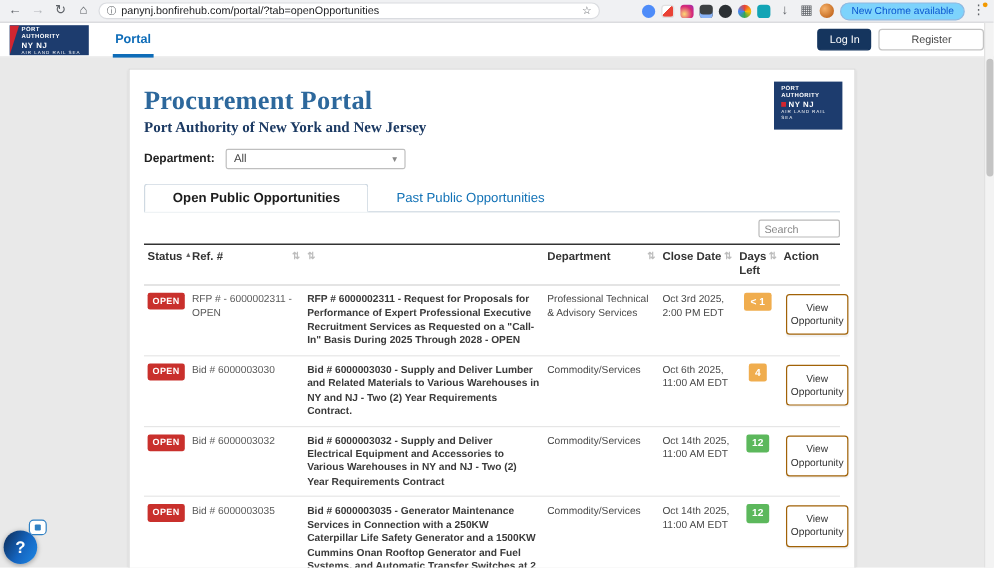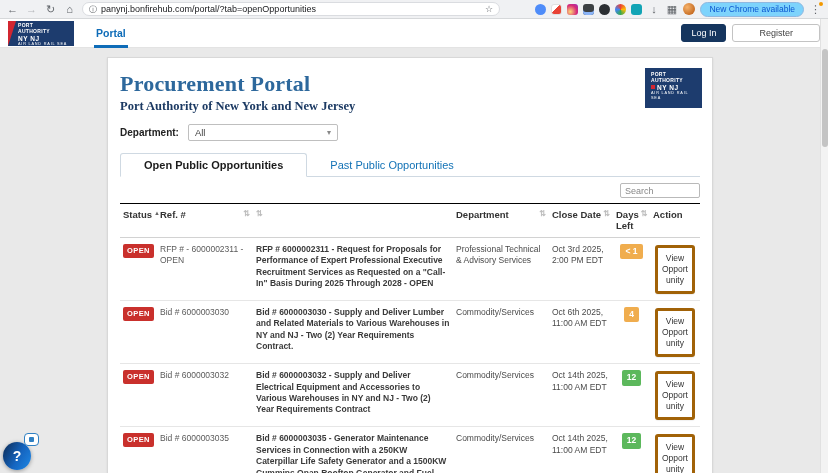--- a/index.html
+++ b/index.html
@@ -88,21 +88,21 @@
   .tabs { margin-top:12px; border-bottom:1px solid #cfd9e2; display:flex; align-items:flex-end; }
   .tab { font-size:11px; padding:5px 23px; cursor:pointer; white-space:nowrap; }
   .tab.active {
     background:#fff; border:1px solid #cfd9e2; border-bottom:1px solid #fff;
     margin-bottom:-1px; border-radius:3px 3px 0 0; font-weight:bold; color:#1c1c1c;
   }
   .tab.inactive { color:#1272b6; }
 
   .search-row { height:26px; position:relative; }
   .search-input {
-    position:absolute; right:0; top:6px; width:80px; height:15px;
+    position:absolute; right:0; top:6px; width:68px; height:15px;
     border:1px solid #b9b9b9; border-radius:2px; font-size:9px; padding:0 4px;
     color:#333; font-family:inherit;
   }
   .search-input::placeholder { color:#888; }
 
   
   .tbl-header, .row { display:grid; grid-template-columns:37px 96px 200px 96px 64px 37px auto; }
   .tbl-header { border-top:1px solid #000000; border-bottom:1px solid #d2d2d2; }
   .th { font-size:9.5px; font-weight:bold; color:#333; padding:5px 3px; display:flex; align-items:flex-start; gap:2px; cursor:pointer; }
   .th .lbl { flex:1; line-height:1.2; }
@@ -117,21 +117,21 @@
     display:inline-block; background:#c9302c; color:#fff; font-size:7.5px; font-weight:bold;
     padding:2px 4px; border-radius:2px; letter-spacing:.4px;
   }
   .badge-days {
     display:inline-block; color:#fff; font-size:8.5px; font-weight:bold;
     padding:2px 5px; border-radius:2px; min-width:10px; text-align:center;
   }
   .badge-days.orange { background:#f0ad4e; }
   .badge-days.green { background:#5cb85c; }
   .view-btn {
-    display:block; width:40px; background:#fff; border:3px solid #a16207; border-radius:3px;
+    display:block; width:52px; background:#fff; border:1px solid #a16207; border-radius:3px;
     font-size:8.5px; color:#333; padding:5px 3px; text-align:center; line-height:1.3;
     cursor:pointer; font-family:inherit; box-shadow:0 1px 1px rgba(0,0,0,.06); margin:1px 0 0 2px;
   }
 
   
   .scrollbar { position:absolute; right:0; top:19px; bottom:0; width:8px; background:#f3f3f3; border-left:1px solid #e1e1e1; z-index:25; }
   .scroll-thumb { position:absolute; top:30px; left:1px; width:6px; height:98px; background:#c4c4c4; border-radius:3px; cursor:pointer; }
   .fab {
     position:absolute; left:3px; bottom:3px; width:28px; height:28px; border-radius:50%;
     background:linear-gradient(120deg,#0d2a52 0%,#1565c0 55%,#1e88e5 100%);

